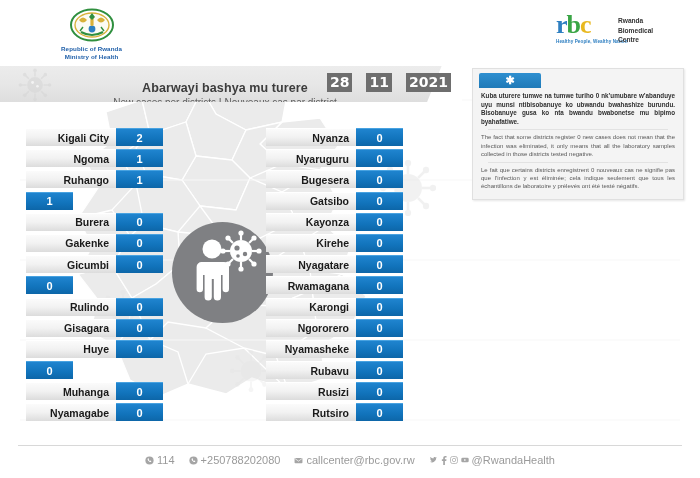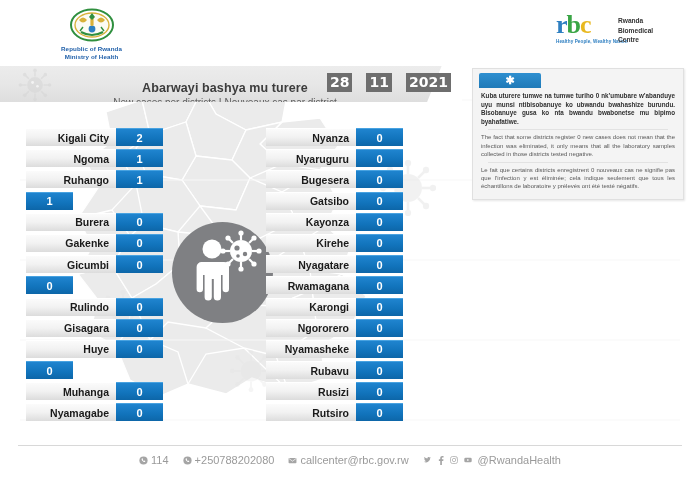--- a/index.html
+++ b/index.html
@@ -99,21 +99,21 @@
 
   
   .footer-rule{position:absolute;left:18px;top:445px;width:664px;height:1px;background:#d8d8d8;}
   .footer{
     position:absolute;left:0;top:450px;width:700px;height:20px;
     display:flex;align-items:center;justify-content:center;gap:14px;
     color:#9a9a9a;font-size:11px;
   }
   .fitem{display:flex;align-items:center;gap:3px;white-space:nowrap;}
   .fitem svg{display:block;}
-  .socials{display:flex;align-items:center;gap:6px;}
+  .socials{display:flex;align-items:center;}
 </style>
 </head>
 <body>
 
 <div id="page">
 
   <div class="map-layer">
     <svg width="660" height="390" viewBox="0 0 660 390">
       <g fill="#ebebeb" stroke="#ffffff" stroke-width="1.3">
         <path d="M170 18 L236 12 L268 30 L262 62 L300 58 L318 86 L300 110 L318 140 L306 166 L330 188 L322 214 L346 236 L330 268 L300 286 L306 318 L268 330 L232 318 L206 334 L168 324 L140 336 L110 320 L96 286 L70 272 L78 240 L58 214 L72 186 L58 158 L78 128 L66 100 L92 82 L86 52 L122 40 L140 16 Z"></path>

